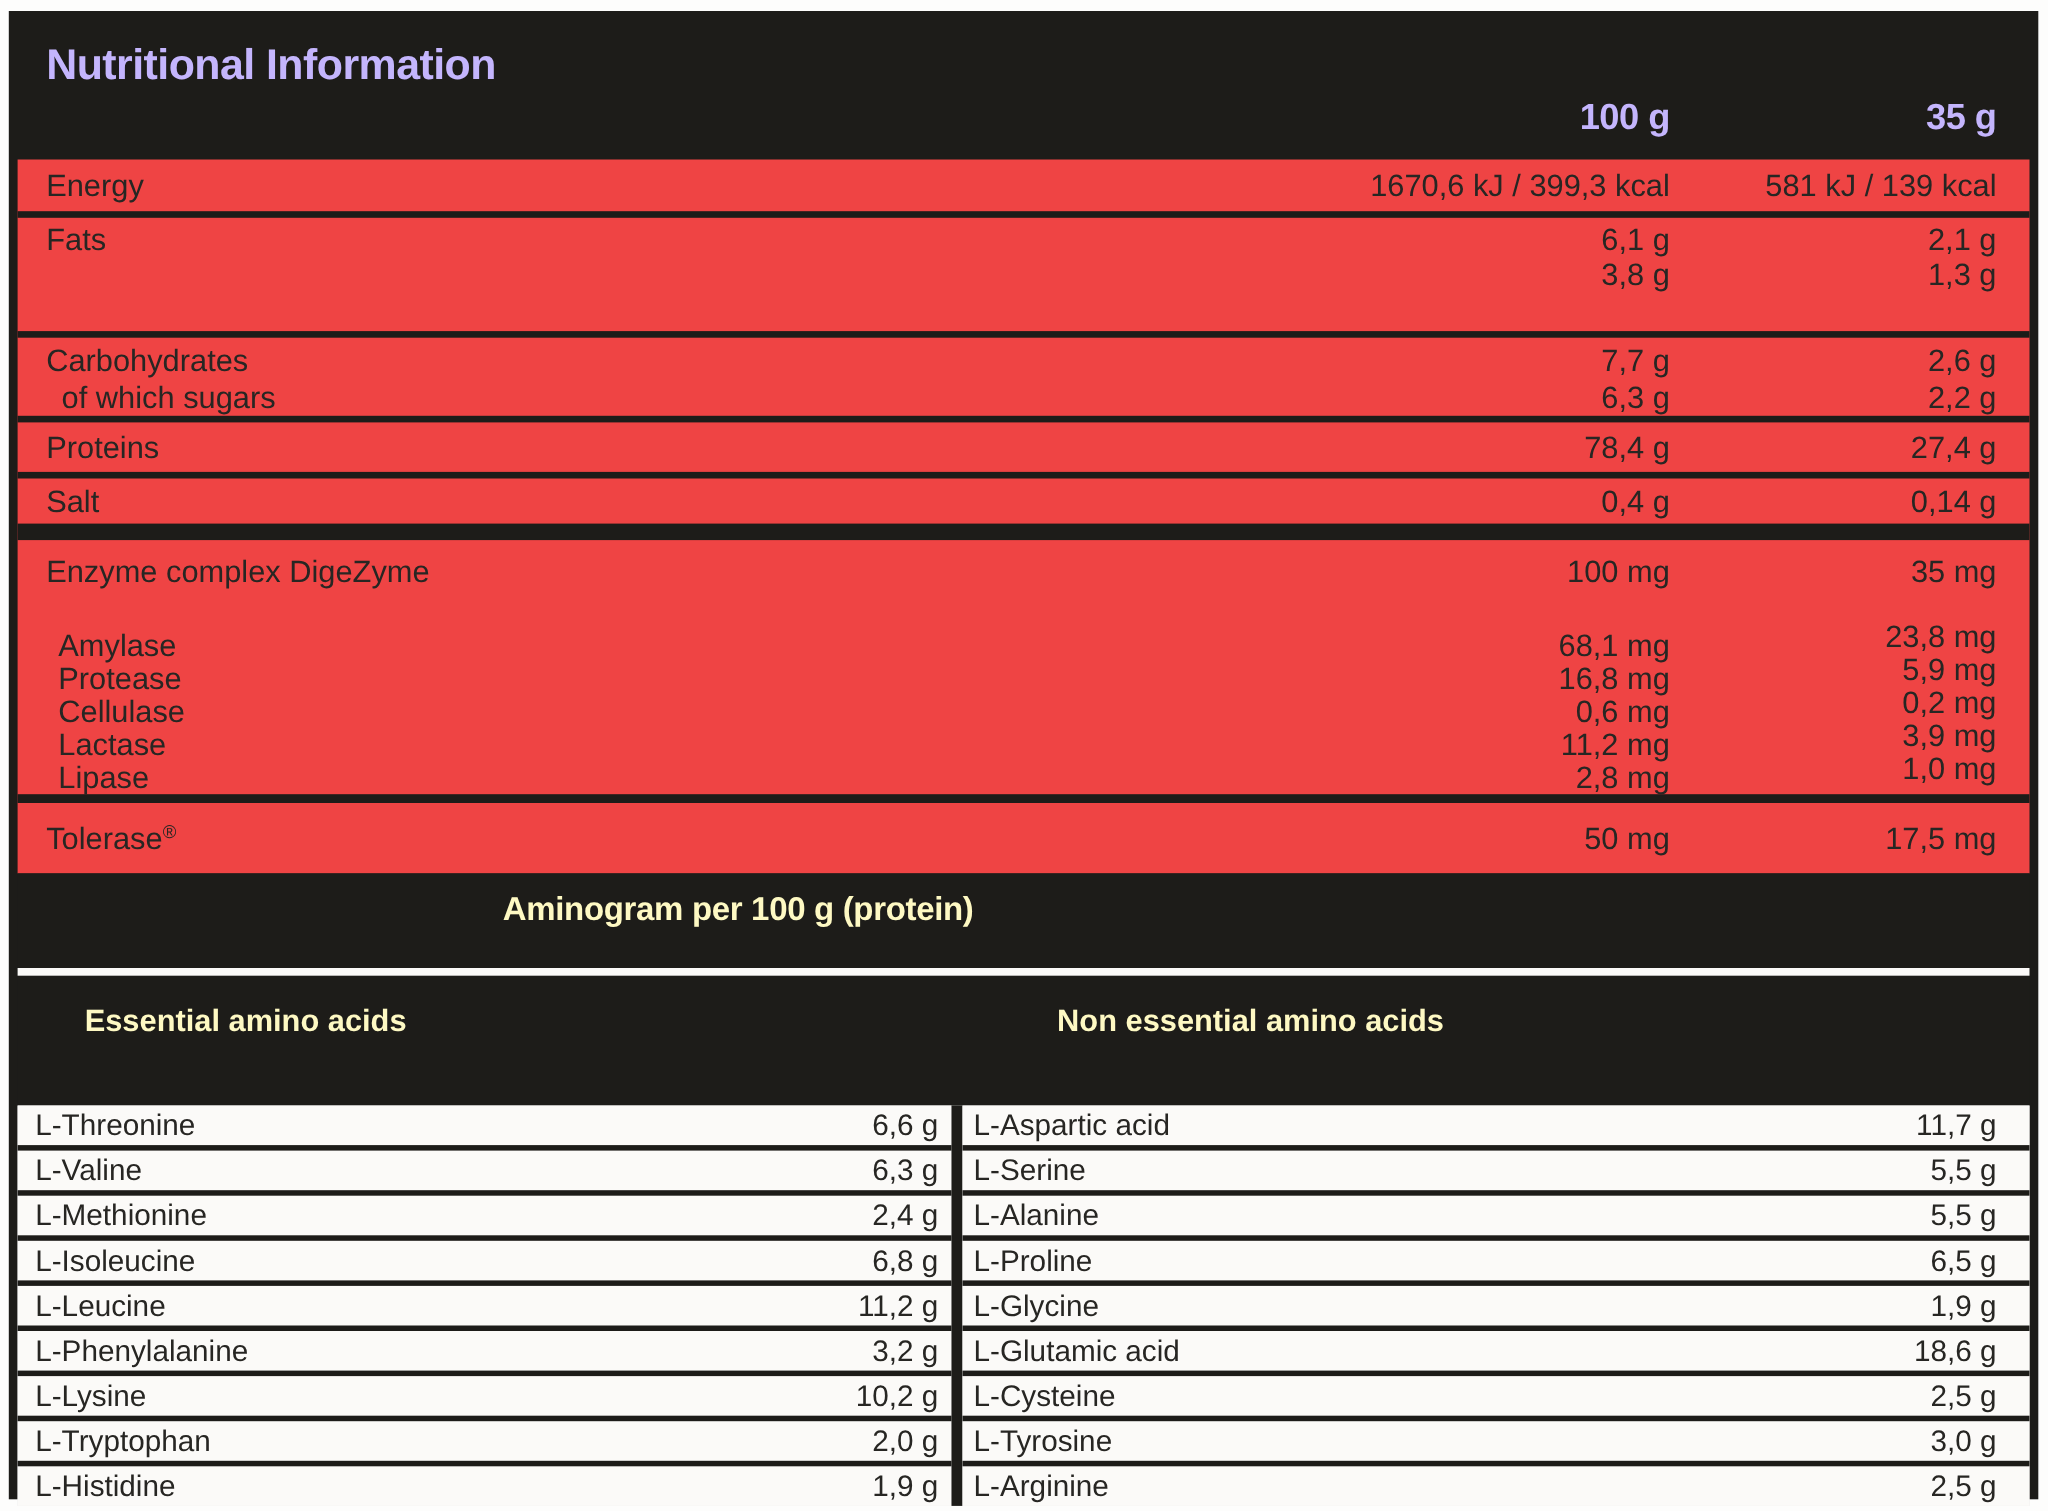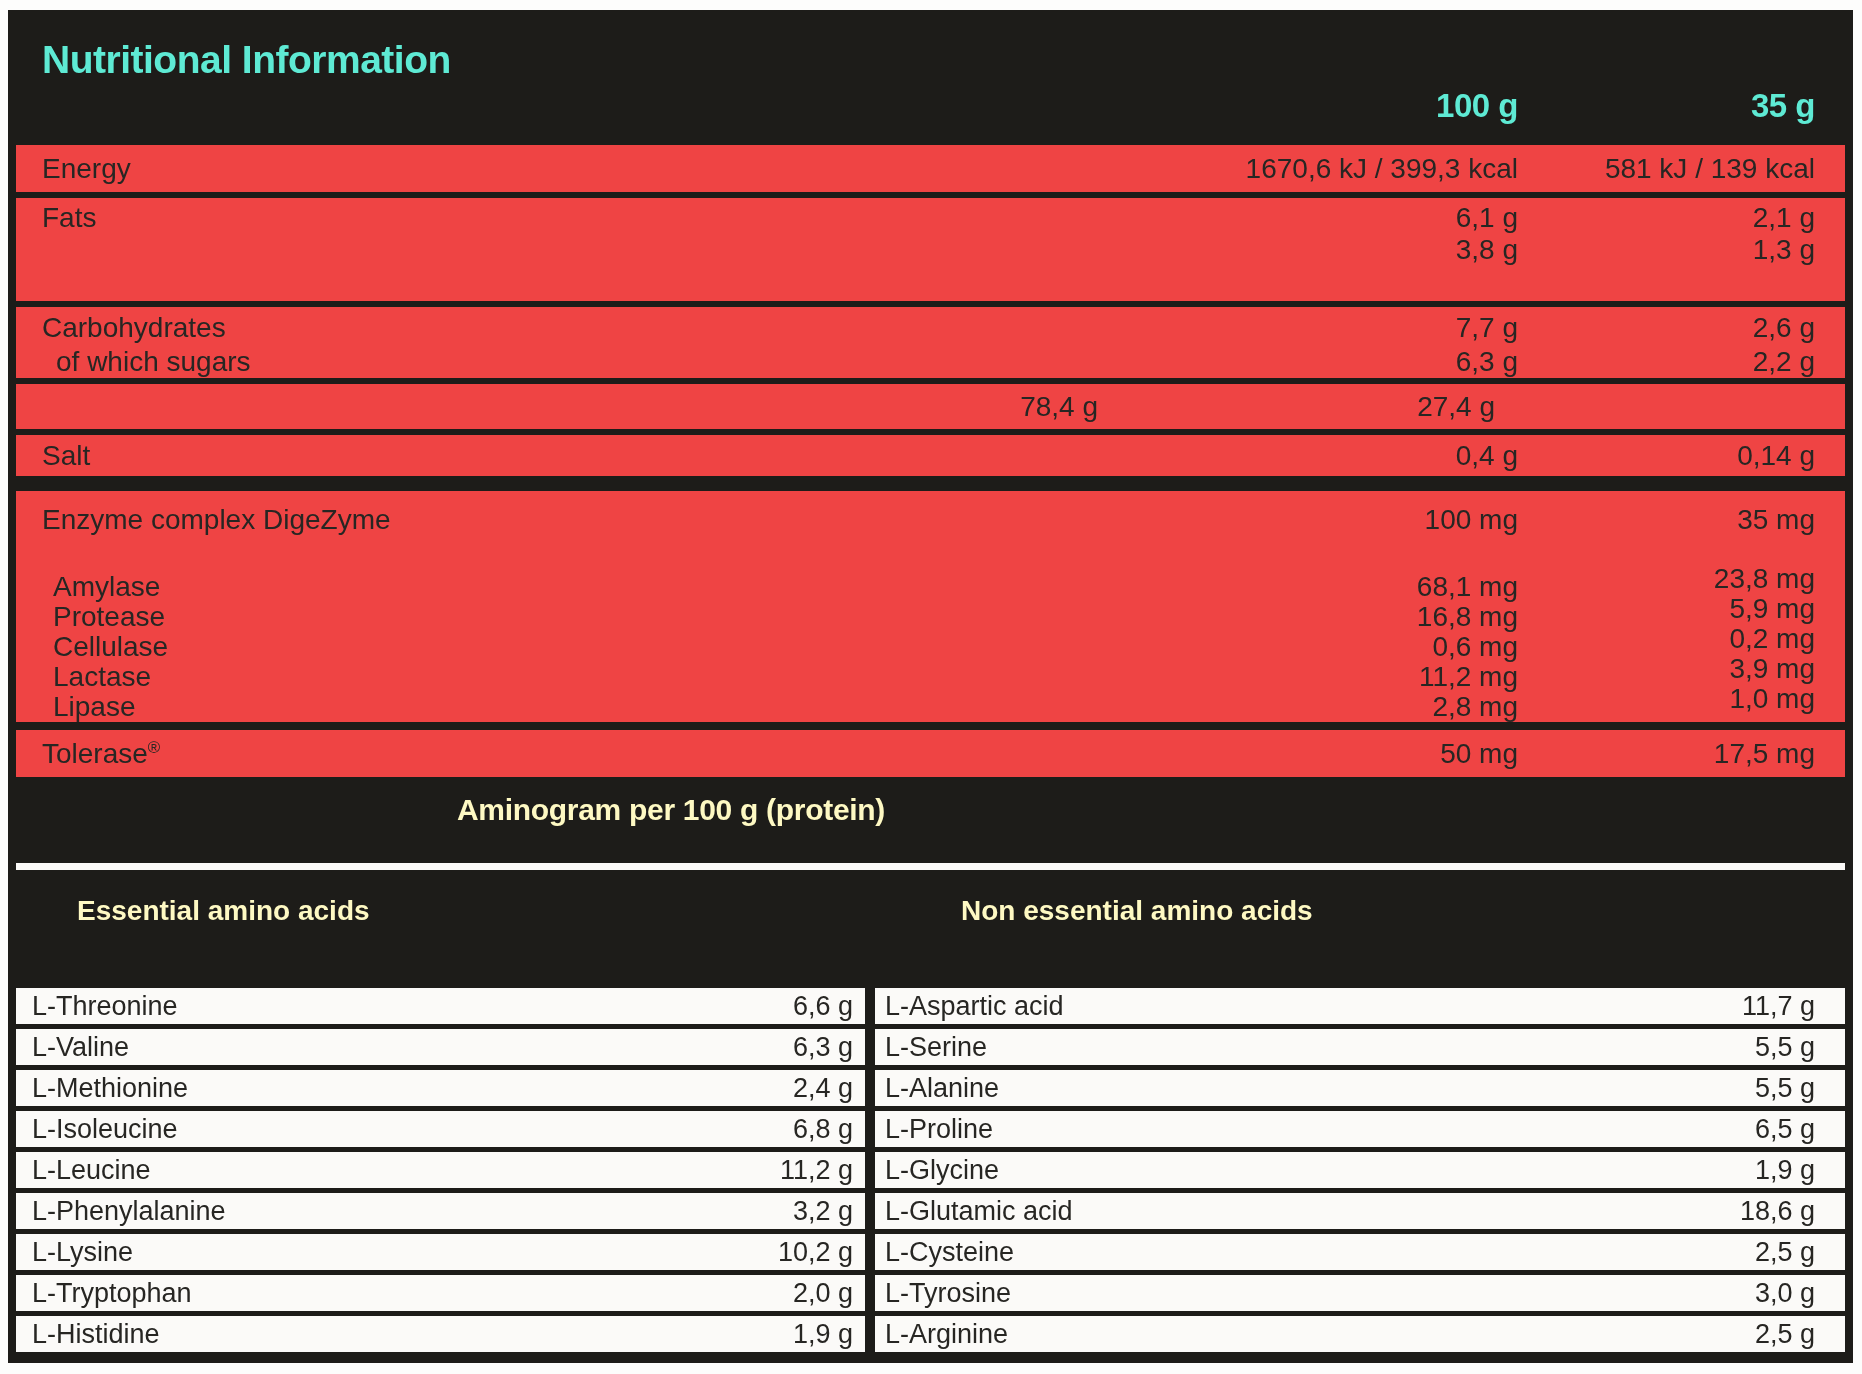--- a/index.html
+++ b/index.html
@@ -11,21 +11,21 @@
     -webkit-font-smoothing:antialiased;
   }
   .label {
     position:absolute; left:8px; top:10px;
     width:1845px; height:1353px;
     background:#1d1c19;
     box-sizing:border-box;
     padding:0 8px 11px 8px;
   }
   
-  .hdr { height:135px; color:#5eead4; }
+  .hdr { height:135px; color:#c4b5fd; }
   .hdr-title {
     padding-top:30px; padding-left:26px;
     font-size:39px; font-weight:bold; letter-spacing:-0.5px; line-height:1.05;
   }
   .hdr-cols { margin-top:10px; }
   .hdr-cols .cell { font-size:33px; font-weight:bold; letter-spacing:-0.5px; }
   
   .row {
     display:grid; grid-template-columns:1fr 420px 320px;
     align-items:center; font-size:28px; line-height:29px;
@@ -43,21 +43,21 @@
   .sp37 { height:37px; }
   .sp38 { height:38px; }
   .r-energy { height:47px; }
   .r-fats1  { height:37px; padding-top:2px; box-sizing:border-box; }
   .r-fats2  { height:29px; }
   .r-carb1  { height:37px; padding-top:4px; box-sizing:border-box; }
   .r-carb2  { height:34px; }
   .r-prot   { height:45px; }
   .r-salt   { height:41px; }
   .r-enz    { height:43px; align-items:end; }
-  .r-tol    { height:47px; }
+  .r-tol    { height:64px; }
   .r-tol sup { font-size:60%; line-height:0; }
   
   .enz { display:grid; grid-template-columns:1fr 420px 320px; height:150px; }
   .enz .stack span { display:block; line-height:30px; font-size:28px; }
   .enz .labels span { padding-left:37px; }
   .enz .v100s { text-align:right; padding-right:7px; }
   .enz .v35s  { text-align:right; padding-right:30px; transform:translateY(-8px); }
   
   .band {
     background:#1d1c19; height:211px; color:#fef9c3;
@@ -131,20 +131,21 @@
       <div class="cell v35">2,6 g</div>
     </div>
     <div class="row r-carb2">
       <div class="cell lbl ind">of which sugars</div>
       <div class="cell v100">6,3 g</div>
       <div class="cell v35">2,2 g</div>
     </div>
     <div class="hr h6"></div>
 
     <div class="row r-prot">
+      <div class="cell lbl">Proteins</div>
       <div class="cell v100">78,4 g</div>
       <div class="cell v35">27,4 g</div>
     </div>
     <div class="hr h6"></div>
 
     <div class="row r-salt">
       <div class="cell lbl">Salt</div>
       <div class="cell v100">0,4 g</div>
       <div class="cell v35">0,14 g</div>
     </div>

